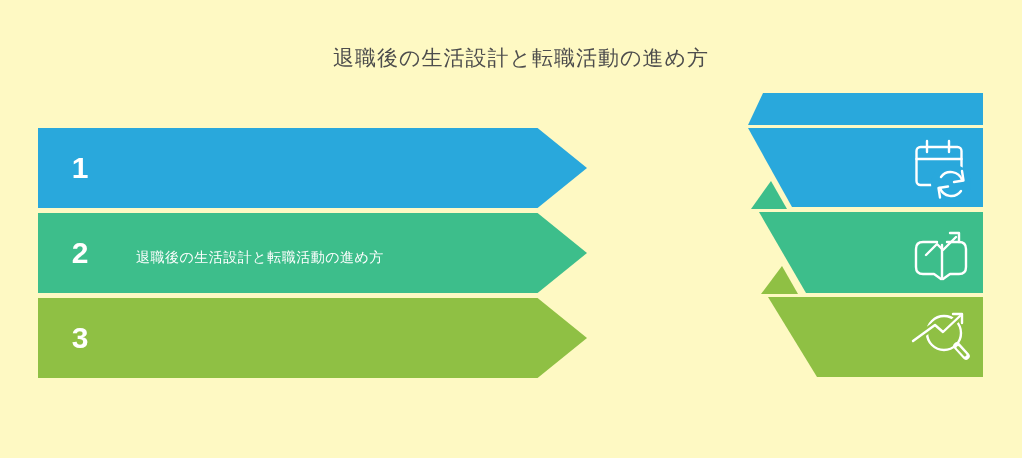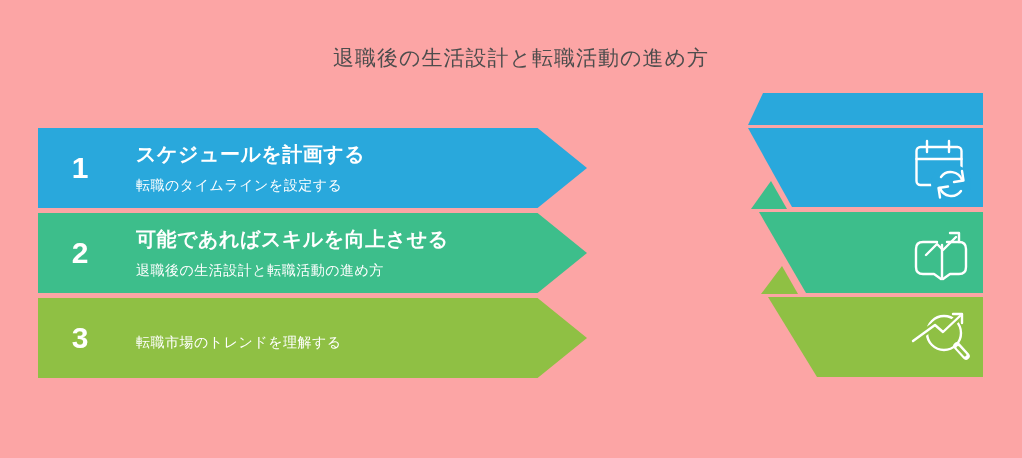--- a/index.html
+++ b/index.html
@@ -1,19 +1,19 @@
 <!DOCTYPE html>
 <html><head>
 <meta charset="utf-8">
 <style>
   html,body { margin:0; padding:0; background:#ffffff; }
   .canvas {
     position:relative;
     width:1022px; height:458px;
-    background:#fca5a5;
+    background:#fef9c3;
     overflow:hidden;
     font-family:"Liberation Sans", sans-serif;
   }
   .page-title {
     position:absolute;
     top:44px; left:0; width:100%;
     text-align:center;
     font-size:21px;
     font-weight:500;
     letter-spacing:1px;
@@ -66,38 +66,32 @@
 </style>
 </head>
 <body>
 
 <div class="canvas">
 
   <div class="page-title">退職後の生活設計と転職活動の進め方</div>
 
   <div class="banner banner-1" style="background: rgb(41, 168, 220);">
     <div class="num">1</div>
-    <div class="texts">
-      <div class="step-title">スケジュールを計画する</div>
-      <div class="step-sub">転職のタイムラインを設定する</div>
-    </div>
   </div>
 
   <div class="banner banner-2" style="background: rgb(61, 190, 139);">
     <div class="num">2</div>
     <div class="texts">
-      <div class="step-title">可能であればスキルを向上させる</div>
       <div class="step-sub">退職後の生活設計と転職活動の進め方</div>
     </div>
   </div>
 
   <div class="banner banner-3" style="background: rgb(143, 192, 68);">
     <div class="num">3</div>
     <div class="texts">
-      <div class="step-sub">転職市場のトレンドを理解する</div>
     </div>
   </div>
 
   <svg class="ribbon" viewBox="0 0 1022 458" xmlns="http://www.w3.org/2000/svg">
 
     <polygon points="763,93 983,93 983,125 748,125" fill="#29A8DC"></polygon>
 
     <polygon points="748,128 983,128 983,207 792,207" fill="#29A8DC"></polygon>
 
     <polygon points="771,181 751,209 787,209" fill="#3DBE8B"></polygon>

